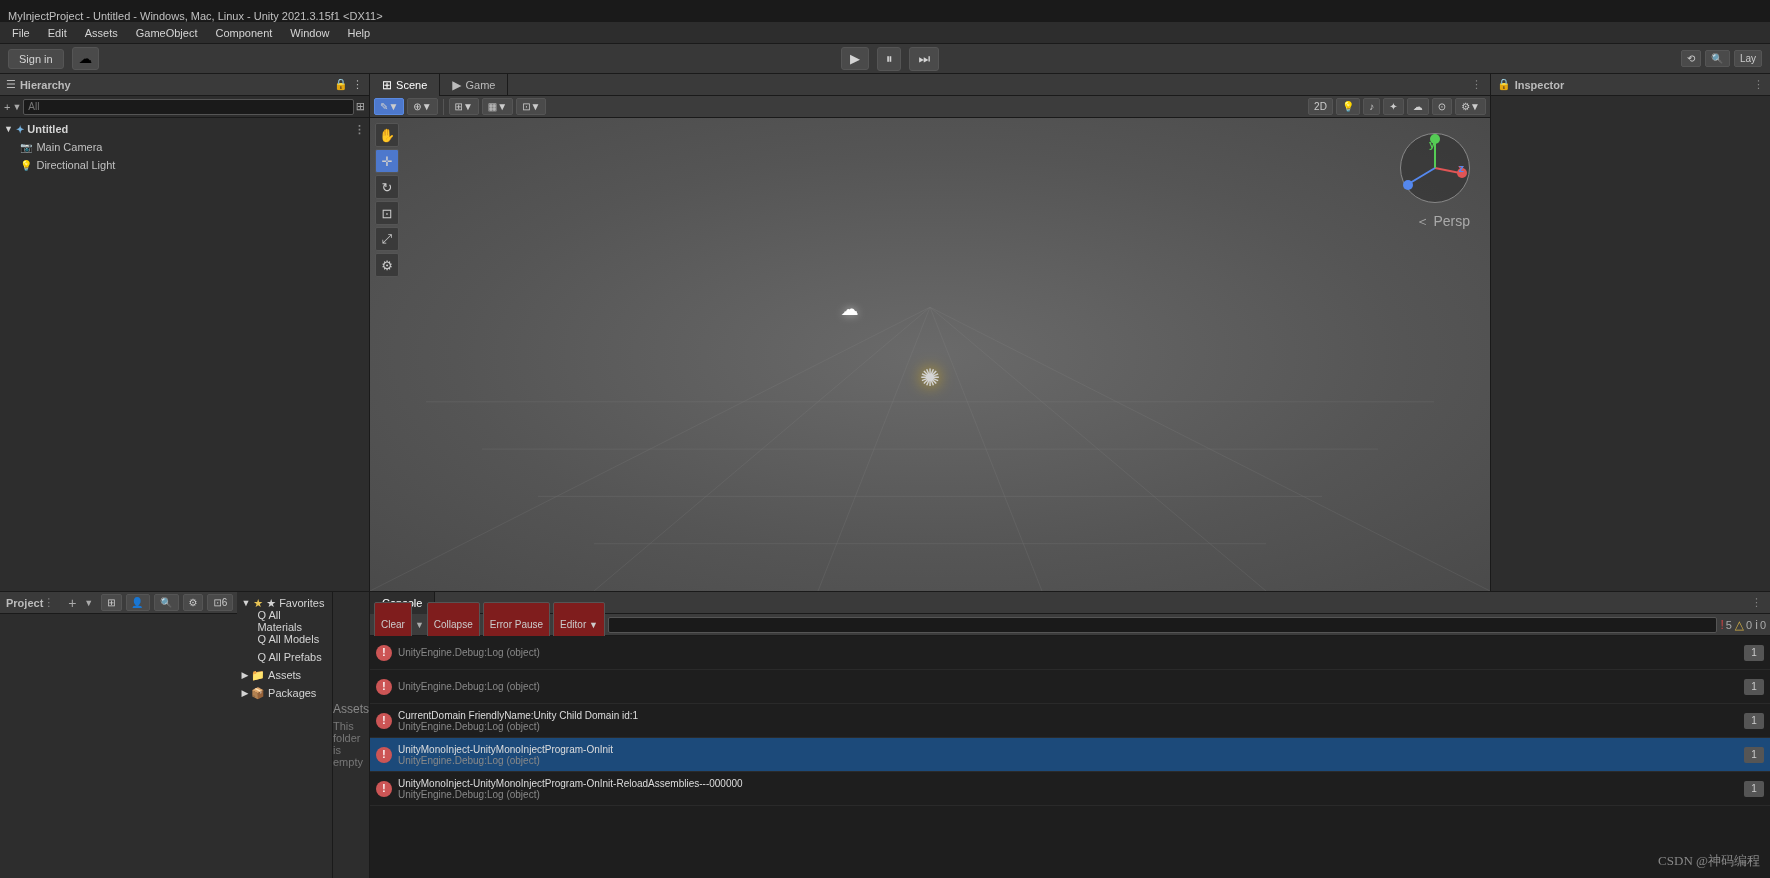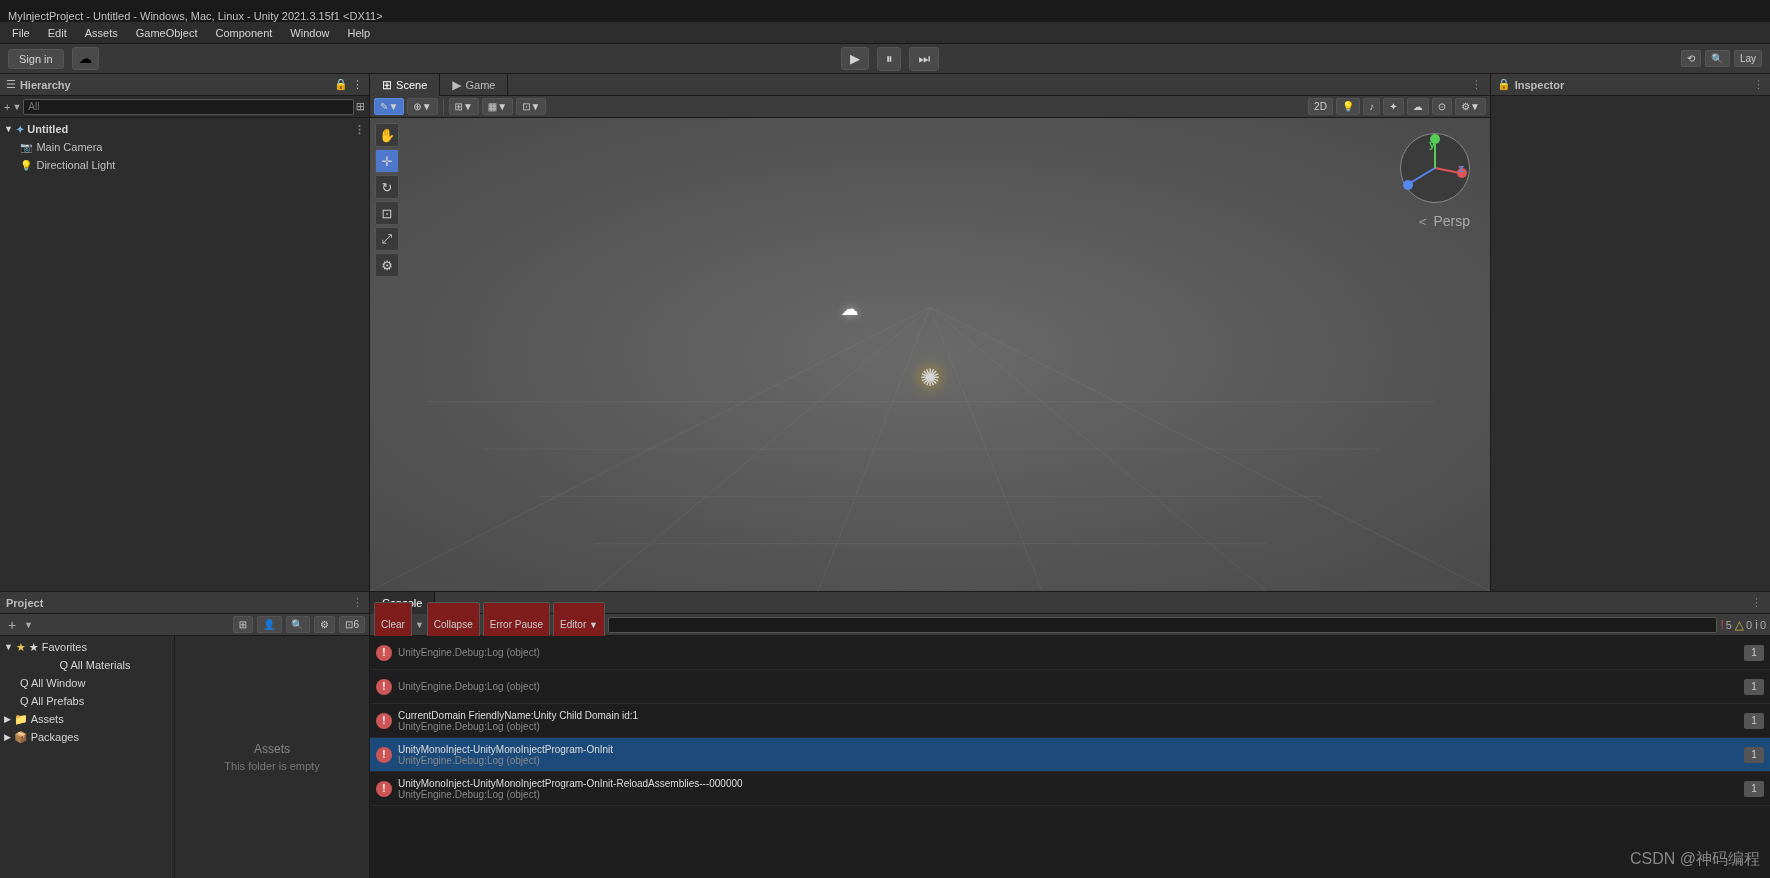--- a/index.html
+++ b/index.html
@@ -335,21 +335,21 @@
       height: 287px;
       border-top: 1px solid #1a1a1a;
     }
 
     
     #project-panel {
       width: 370px;
       background: #2d2d2d;
       border-right: 1px solid #1a1a1a;
       display: flex;
-      flex-direction: column;
+      flex-direction: row;
     }
     .project-toolbar {
       height: 22px;
       background: #3c3c3c;
       display: flex;
       align-items: center;
       padding: 0 4px;
       gap: 4px;
       border-bottom: 1px solid #1a1a1a;
     }
@@ -696,21 +696,21 @@
         <div class="project-tree">
           <div class="project-tree-item">
             <span style="margin-right:3px;font-size:9px;">▼</span>
             <span style="color:#e8c454;margin-right:3px;">★</span>
             <span style="color:#d4d4d4;">★ Favorites</span>
           </div>
           <div class="project-tree-item" style="padding-left:20px;justify-content:center;">
             <span>Q All Materials</span>
           </div>
           <div class="project-tree-item" style="padding-left:20px;">
-            <span>Q All Window</span>
+            <span>Q All Models</span>
           </div>
           <div class="project-tree-item" style="padding-left:20px;">
             <span>Q All Prefabs</span>
           </div>
           <div class="project-tree-item">
             <span style="margin-right:3px;font-size:9px;">▶</span>
             <span style="margin-right:3px;">📁</span>
             <span>Assets</span>
           </div>
           <div class="project-tree-item">
@@ -795,13 +795,13 @@
               <div class="console-msg-line2">UnityEngine.Debug:Log (object)</div>
             </div>
             <div class="console-count">1</div>
           </div>
         </div>
     </div>
 
   </div>
 </div>
 
-<div style="position:fixed;bottom:8px;right:10px;color:#888;font-size:16px;">CSDN @神码编程</div>
+<div style="position:fixed;bottom:8px;right:10px;color:#888;font-size:13px;font-family:Liberation Serif, serif;">CSDN @神码编程</div>
 
 </body></html>

